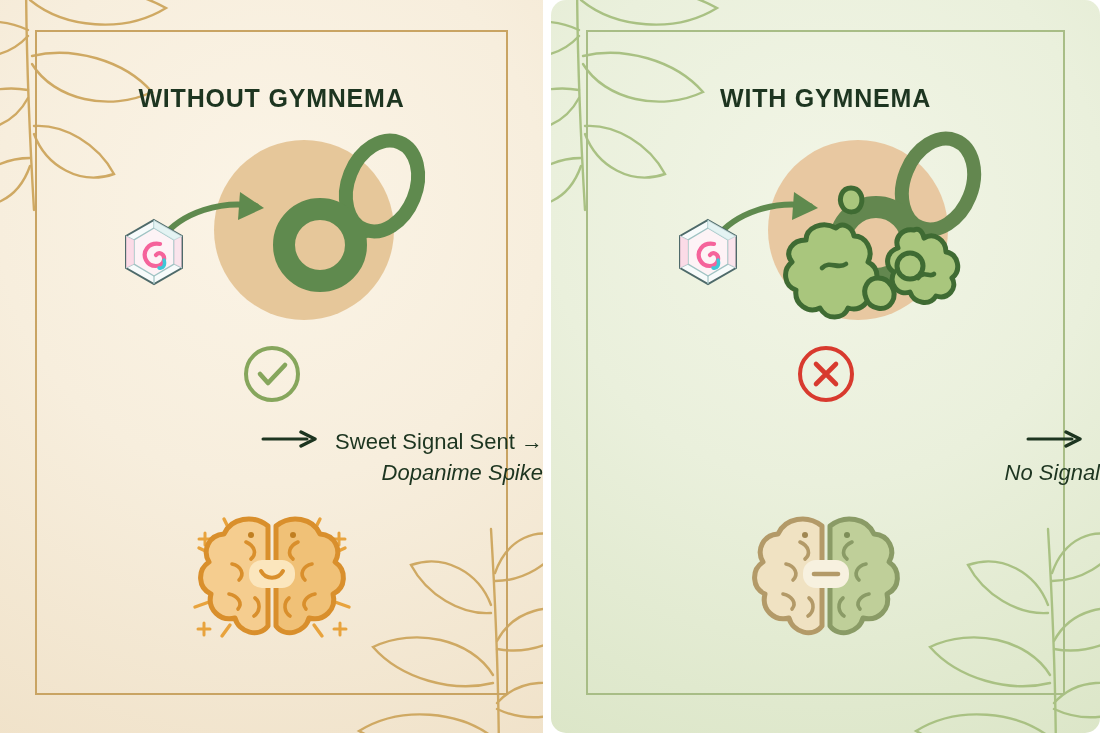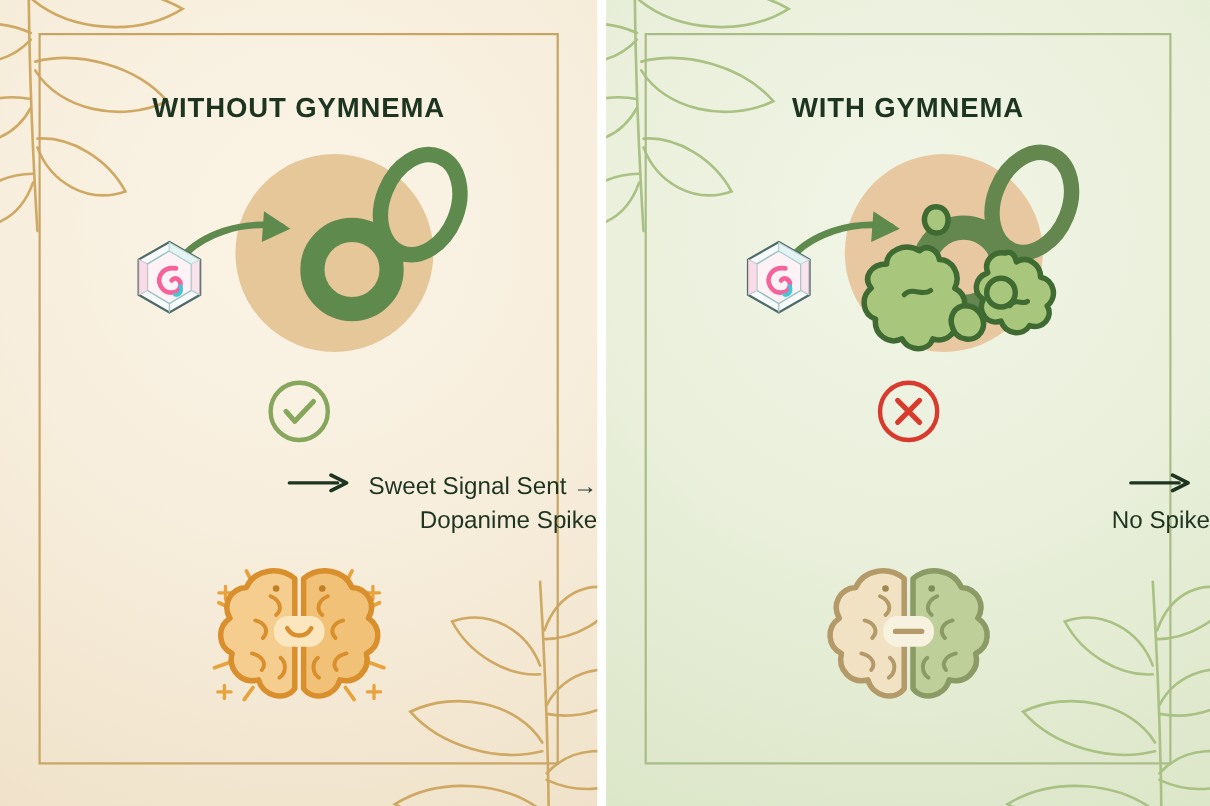--- a/index.html
+++ b/index.html
@@ -25,20 +25,21 @@
   .panel.left{
     width:543px;
     background:
       radial-gradient(ellipse 120% 90% at 50% 28%, #fbf4e6 0%, #f7eedd 42%, #efe0c6 100%);
   }
   .panel.right{
     width:549px;
     margin-left:8px;
     background:
       radial-gradient(ellipse 120% 90% at 50% 28%, #f2f5e6 0%, #eaf0dc 42%, #d9e4c4 100%);
+    border-radius: 15px;
   }
 
   
   .frame{
     position:absolute;
     left:35px; right:35px; top:30px; bottom:38px;
     border:2px solid #c9a463;
     pointer-events:none;
   }
   .panel.right .frame{ border-color:#a8bd86; }
@@ -87,21 +88,21 @@
     text-align:right;
     color:#1d3520;
     font-size:22px;
     line-height:31px;
   }
   .caption .arrow-lead{
     display:inline-block;
     vertical-align:1px;
     margin-right:16px;
   }
-  .caption .ln2{ display:block; }
+  .caption .ln2{ display:block;font-style:italic; }
 
   
   .brain{
     position:absolute;
     left:0; right:0;
     top:502px;
     text-align:center;
   }
   .brain svg{ display:inline-block; }
 </style>
@@ -321,21 +322,21 @@
       </svg>
     </div>
 
     <div class="caption">
       <span class="arrow-lead">
         <svg width="58" height="18" viewBox="0 0 58 18">
           <path d="M2 9 L46 9" stroke="#1d3520" stroke-width="3" stroke-linecap="round"></path>
           <path d="M40 2 L54 9 L40 16" fill="none" stroke="#1d3520" stroke-width="3.4" stroke-linecap="round" stroke-linejoin="round"></path>
         </svg>
       </span>
-      <span class="ln2">No Spike</span>
+      <span class="ln2">No Signal</span>
     </div>
 
     <div class="brain">
       <svg width="178" height="152" viewBox="0 0 178 152">
         <g>
           <path d="M85 24 C70 12 48 16 41 32 C26 33 19 48 26 60
                    C14 68 15 86 28 92 C24 107 37 120 52 116
                    C56 131 76 136 85 124 Z" fill="#f0e2c2" stroke="#b39a68" stroke-width="5" stroke-linejoin="round"></path>
           <path d="M93 24 C108 12 130 16 137 32 C152 33 159 48 152 60
                    C164 68 163 86 150 92 C154 107 141 120 126 116

